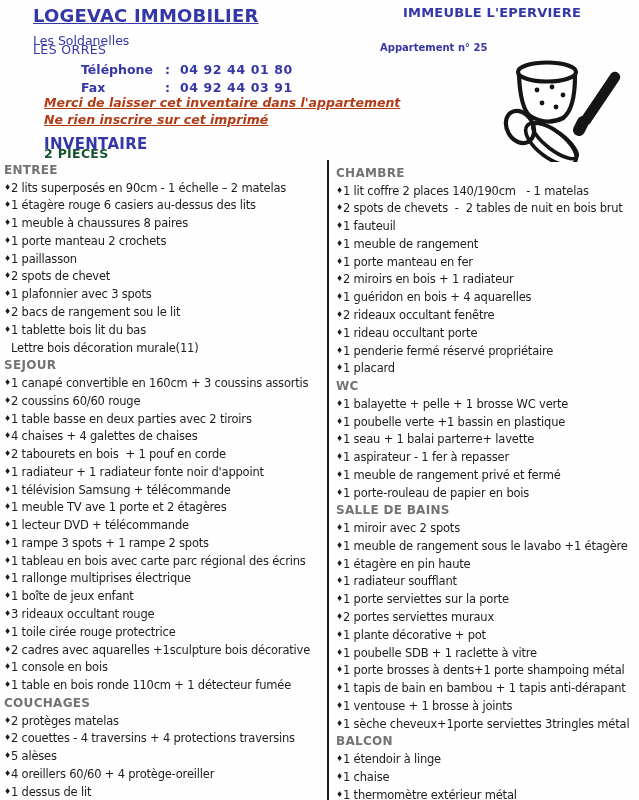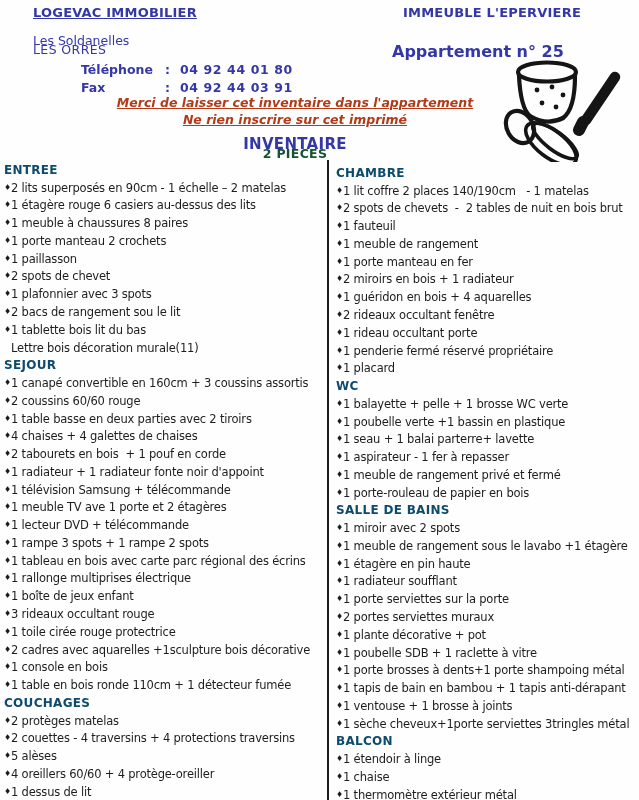--- a/index.html
+++ b/index.html
@@ -5,44 +5,44 @@
   html,body{margin:0;padding:0;}
   body{
     width:639px;height:800px;position:relative;overflow:hidden;
     background:#fefefe;
     font-family:"DejaVu Sans",sans-serif;
     color:#1d1d1d;
   }
   .abs{position:absolute;}
   
   .blue{color:#3437a6;}
-  .company{left:33px;top:5px;font-size:13px;font-weight:bold;text-decoration:underline;letter-spacing:.2px;}
+  .company{left:33px;top:5px;font-size:18px;font-weight:bold;text-decoration:underline;letter-spacing:.2px;}
   .residence{left:33px;top:24px;font-size:12.5px;margin-top:9px;}
   .city{left:33px;top:42px;font-size:12.5px;letter-spacing:.4px;}
   .building{left:403px;top:5px;font-size:13px;font-weight:bold;letter-spacing:.2px;}
-  .apartment{left:392px;top:42px;font-size:16px;font-weight:bold;}
+  .apartment{left:380px;top:42px;font-size:10px;font-weight:bold;}
   .contacts{left:33px;top:60px;font-size:12.5px;font-weight:bold;}
   .contact-row{height:18px;display:flex;align-items:center;color:#3437a6;}
   .contact-label{display:inline-block;width:84px;margin-left:48px;}
   .contact-value{margin-left:10px;letter-spacing:.6px;}
-  .center-block{left:0;width:590px;text-align:center;}
+  .center-block{left:0;width:590px;text-align:left;padding-left:44px;}
   .notice{font-size:12.5px;font-weight:bold;font-style:italic;text-decoration:underline;color:#b33a17;}
   .notice1{top:95px;}
   .notice2{top:112px;}
   .doc-title{top:135px;font-size:15px;font-weight:bold;color:#3437a6;letter-spacing:.3px;}
   .doc-subtitle{top:146px;font-size:12.5px;font-weight:bold;color:#14532d;letter-spacing:.3px;}
   
   .illustration{left:494px;top:56px;width:142px;height:106px;}
   
   .divider{left:327px;top:160px;bottom:0;width:2px;background:#1b1b1b;}
   .col{top:161px;bottom:0;}
   .col-left{left:4px;width:321px;}
   .col-right{left:336px;top:164px;width:302px;}
   .line{height:17.78px;display:flex;align-items:center;white-space:pre;}
-  .line.head{color:#0c4a6e;font-weight:bold;font-size:12px;letter-spacing:.3px;}
+  .line.head{color:#737373;font-weight:bold;font-size:12px;letter-spacing:.3px;}
   .line.item{font-size:11.5px;letter-spacing:-0.2px;}
   .bullet{display:inline-block;width:7px;font-size:8px;line-height:1;flex:0 0 7px;}
   .txt{white-space:pre;}
 </style>
 </head>
 <body>
 
 <div class="abs company blue">LOGEVAC IMMOBILIER</div>
 <div class="abs building blue">IMMEUBLE L'EPERVIERE</div>
 <div class="abs residence blue">Les Soldanelles</div>

